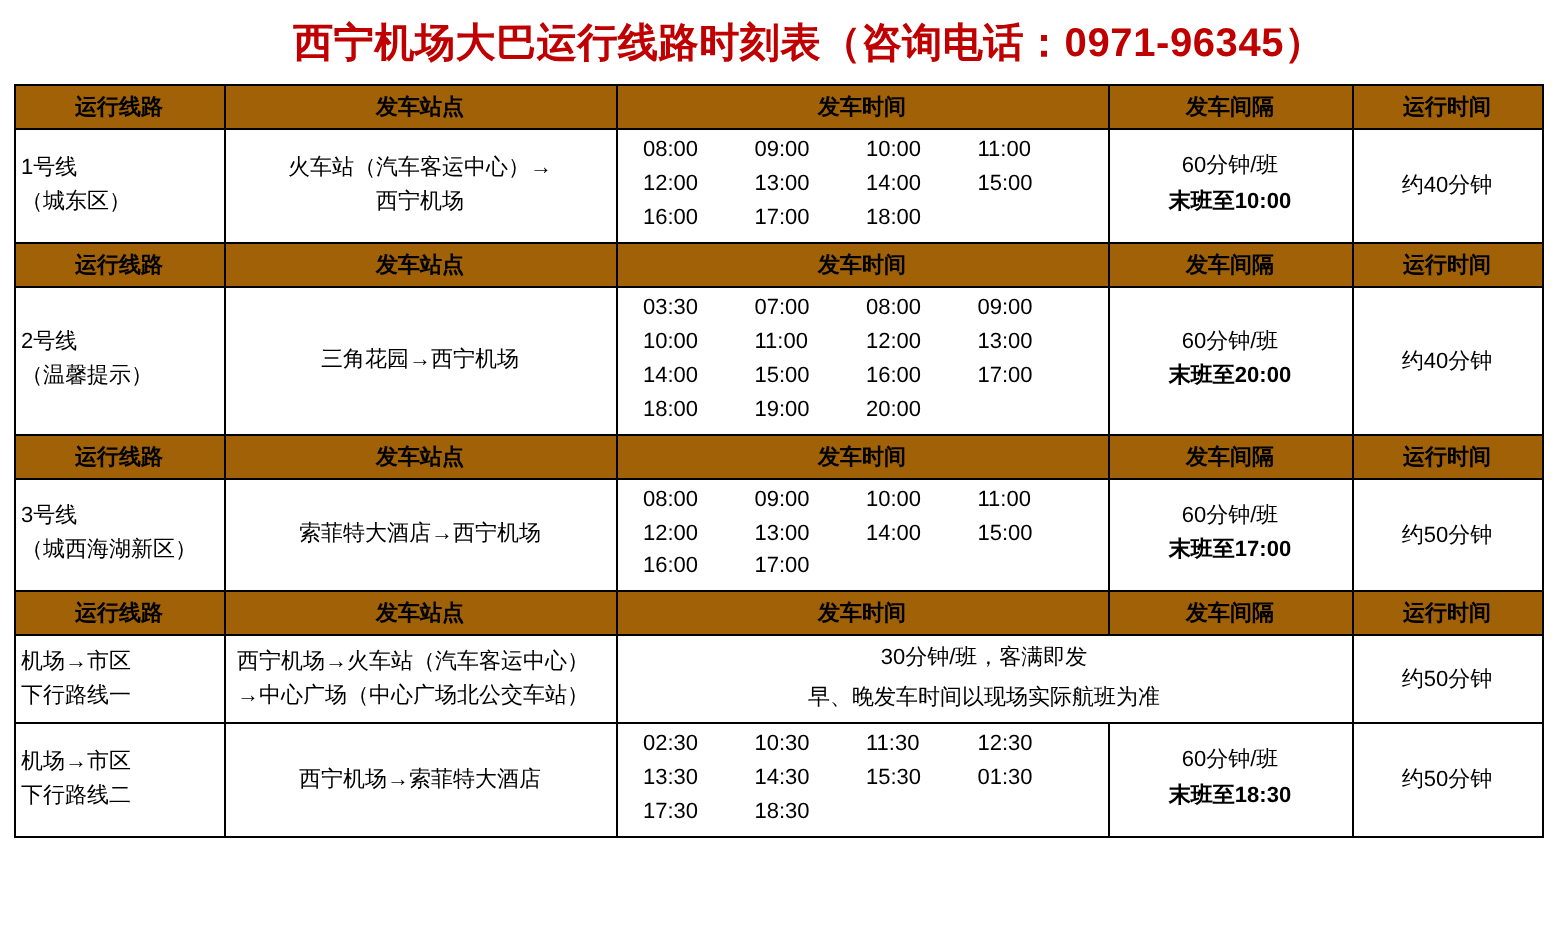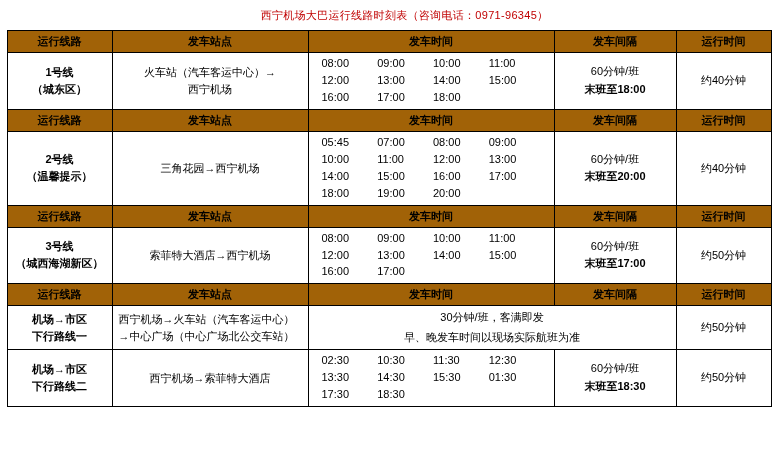--- a/index.html
+++ b/index.html
@@ -14,22 +14,22 @@
     overflow: hidden;
   }
   .page {
     position: relative;
     width: 778px;
     height: 471px;
     box-sizing: border-box;
   }
   .title {
     text-align: center;
-    font-size: 11px;
-    font-weight: normal;
+    font-size: 20px;
+    font-weight: bold;
     color: #c00000;
     padding-top: 8px;
     padding-bottom: 7px;
     letter-spacing: 0.3px;
     padding-left: 31px;
   }
   table.sched {
     border-collapse: collapse;
     width: 764px;
     margin: 0 auto;
@@ -44,23 +44,23 @@
   }
   .hdr td {
     text-align: center;
     font-weight: bold;
     font-size: 11.5px;
     background: #a16207;
     height: 17px;
     padding: 1px 2px;
   }
   .route-cell {
-    text-align: center;
+    text-align: left;
     color: #c00000;
-    font-weight: bold;
+    font-weight: normal;
     line-height: 1.55;
     font-size: 11px;
   }
   .station-cell {
     text-align: center;
     line-height: 1.5;
     font-size: 11.5px;
   }
   .station-cell.left {
     text-align: left;
@@ -155,21 +155,21 @@
             <span>14:00</span>
             <span>15:00</span>
             <span>16:00</span>
             <span>17:00</span>
             <span>18:00</span>
             <span></span>
           </div>
         </td>
         <td class="interval-cell">
           <div>60分钟/班</div>
-          <div class="last">末班至18:00</div>
+          <div class="last">末班至10:00</div>
         </td>
         <td class="duration-cell">约40分钟</td>
       </tr>
 
       <tr class="hdr">
         <td>运行线路</td>
         <td>发车站点</td>
         <td>发车时间</td>
         <td>发车间隔</td>
         <td>运行时间</td>
@@ -177,21 +177,21 @@
       <tr>
         <td class="route-cell">
           <div>2号线</div>
           <div>（温馨提示）</div>
         </td>
         <td class="station-cell">
           <div style="white-space:pre-line;">三角花园→西宁机场</div>
         </td>
         <td>
           <div class="times-wrap">
-            <span>05:45</span>
+            <span>03:30</span>
             <span>07:00</span>
             <span>08:00</span>
             <span>09:00</span>
             <span>10:00</span>
             <span>11:00</span>
             <span>12:00</span>
             <span>13:00</span>
             <span>14:00</span>
             <span>15:00</span>
             <span>16:00</span>

